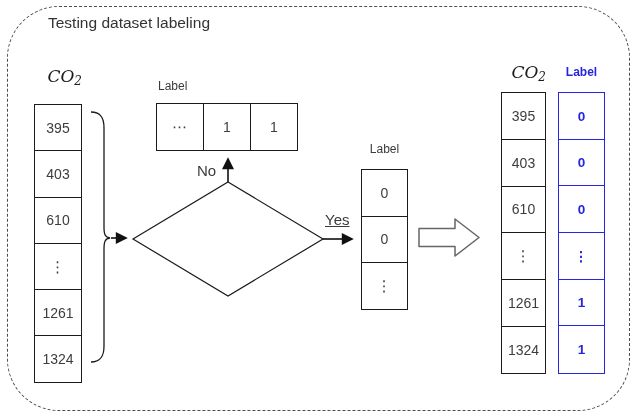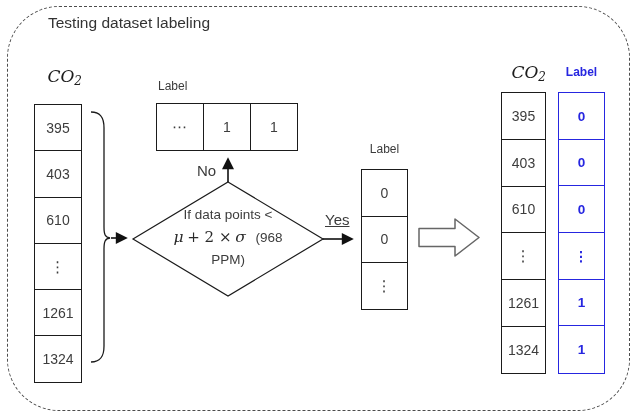--- a/index.html
+++ b/index.html
@@ -110,30 +110,20 @@
     <div class="cell">1324</div>
   </div>
 
   <div class="label-header" style="left:158px; top:79px; width:46px; text-align:left;">Label</div>
   <div class="hrow">
     <div class="cell dots">⋯</div>
     <div class="cell">1</div>
     <div class="cell">1</div>
   </div>
 
-  <div class="decision-text">
-    <div><span>If data points &lt;</span></div>
-    <div>
-      <span class="mi">μ</span>
-      <span class="mo">+ 2 ×</span>
-      <span class="mi">σ</span>
-      <span style="margin-left:6px;">(968</span>
-    </div>
-    <div><span>PPM)</span></div>
-  </div>
 
   <div class="edge-label no">No</div>
   <div class="edge-label yes">Yes</div>
 
   <div class="label-header" style="left:361px; top:142px; width:47px;">Label</div>
   <div class="vcol col-mid">
     <div class="cell">0</div>
     <div class="cell">0</div>
     <div class="cell dots">⋮</div>
   </div>

